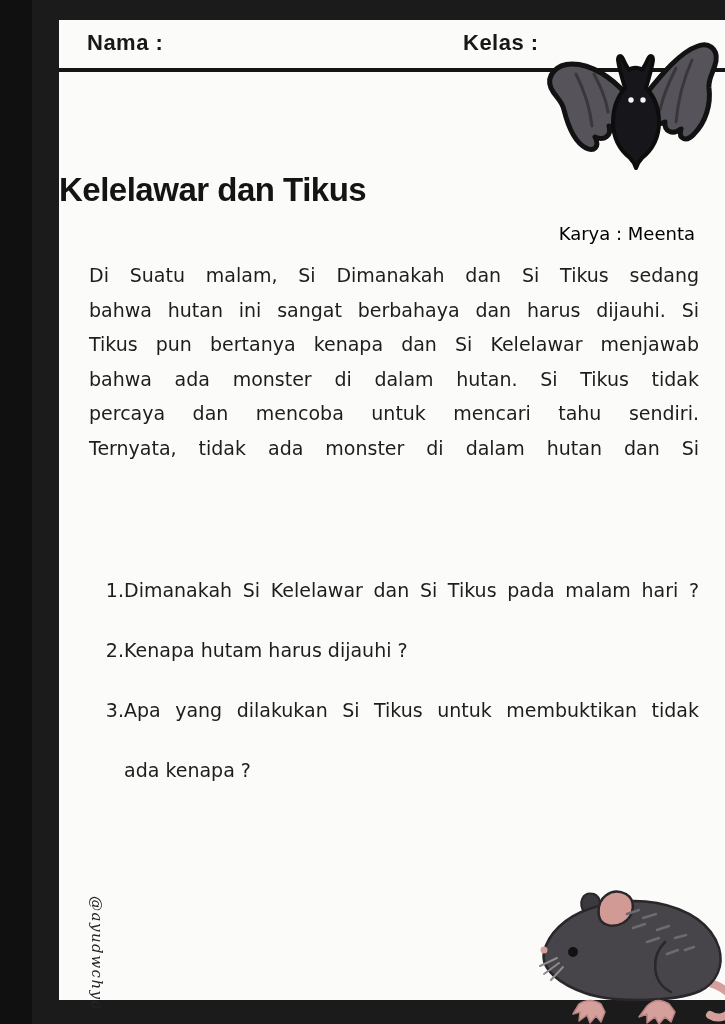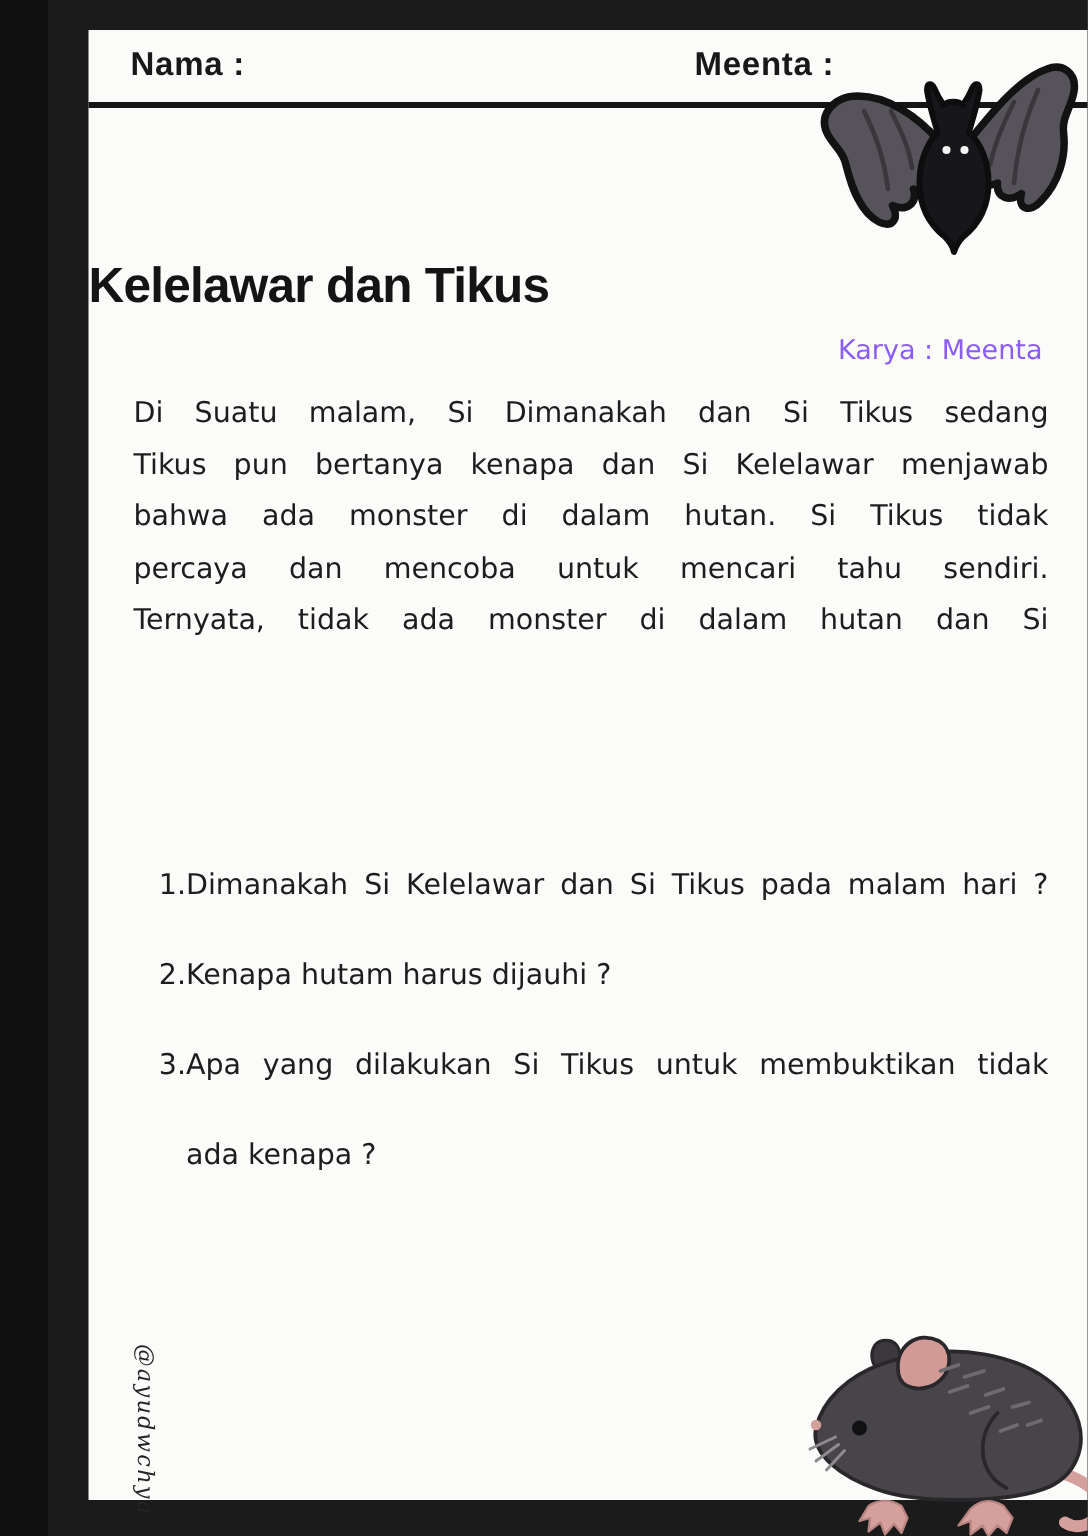--- a/index.html
+++ b/index.html
@@ -27,21 +27,21 @@
   .header-label.kelas { left:404px; }
   .title {
     position:absolute; left:0; top:151px; width:100%;
     text-align:left;
     font-family:"Liberation Sans", sans-serif;
     font-weight:800; font-size:33px; letter-spacing:-.5px; color:#141414;
     z-index:2;
   }
   .byline {
     position:absolute; top:203px; right:34px;
-    font-size:18px; color:#8b5cf6; z-index:2;
+    font-size:18px; color:#000000; z-index:2;
   }
   .story {
     position:absolute; left:30px; top:238px; width:610px;
     font-size:19px; line-height:34.5px; color:#1d1d1d; z-index:2;
   }
   .story-line { text-align:justify; text-align-last:justify; }
   .story-line.last-line { text-align-last:left; }
   .questions {
     position:absolute; left:41px; top:540px; width:599px;
     font-size:19px; color:#1d1d1d; z-index:2;
@@ -61,28 +61,29 @@
   .mouse-wrap { position:absolute; left:503px; top:890px; width:205px; height:135px; z-index:5; }
   svg { display:block; }
 </style>
 </head>
 <body>
 
 <div class="canvas">
   <div class="page">
 
     <span class="header-label name">Nama :</span>
-    <span class="header-label kelas">Meenta :</span>
+    <span class="header-label kelas">Kelas :</span>
     <div class="header-divider"></div>
 
     <div class="title">Kelelawar dan Tikus</div>
     <div class="byline">Karya : Meenta</div>
 
     <div class="story">
       <div class="story-line">Di Suatu malam, Si Dimanakah dan Si Tikus sedang</div>
+      <div class="story-line">bahwa hutan ini sangat berbahaya dan harus dijauhi. Si</div>
       <div class="story-line">Tikus pun bertanya kenapa dan Si Kelelawar menjawab</div>
       <div class="story-line">bahwa ada monster di dalam hutan. Si Tikus tidak</div>
       <div class="story-line">percaya dan mencoba untuk mencari tahu sendiri.</div>
       <div class="story-line">Ternyata, tidak ada monster di dalam hutan dan Si</div>
     </div>
 
     <div class="questions">
       <div class="question">
         <div class="q-num">1.</div>
         <div class="q-text">

